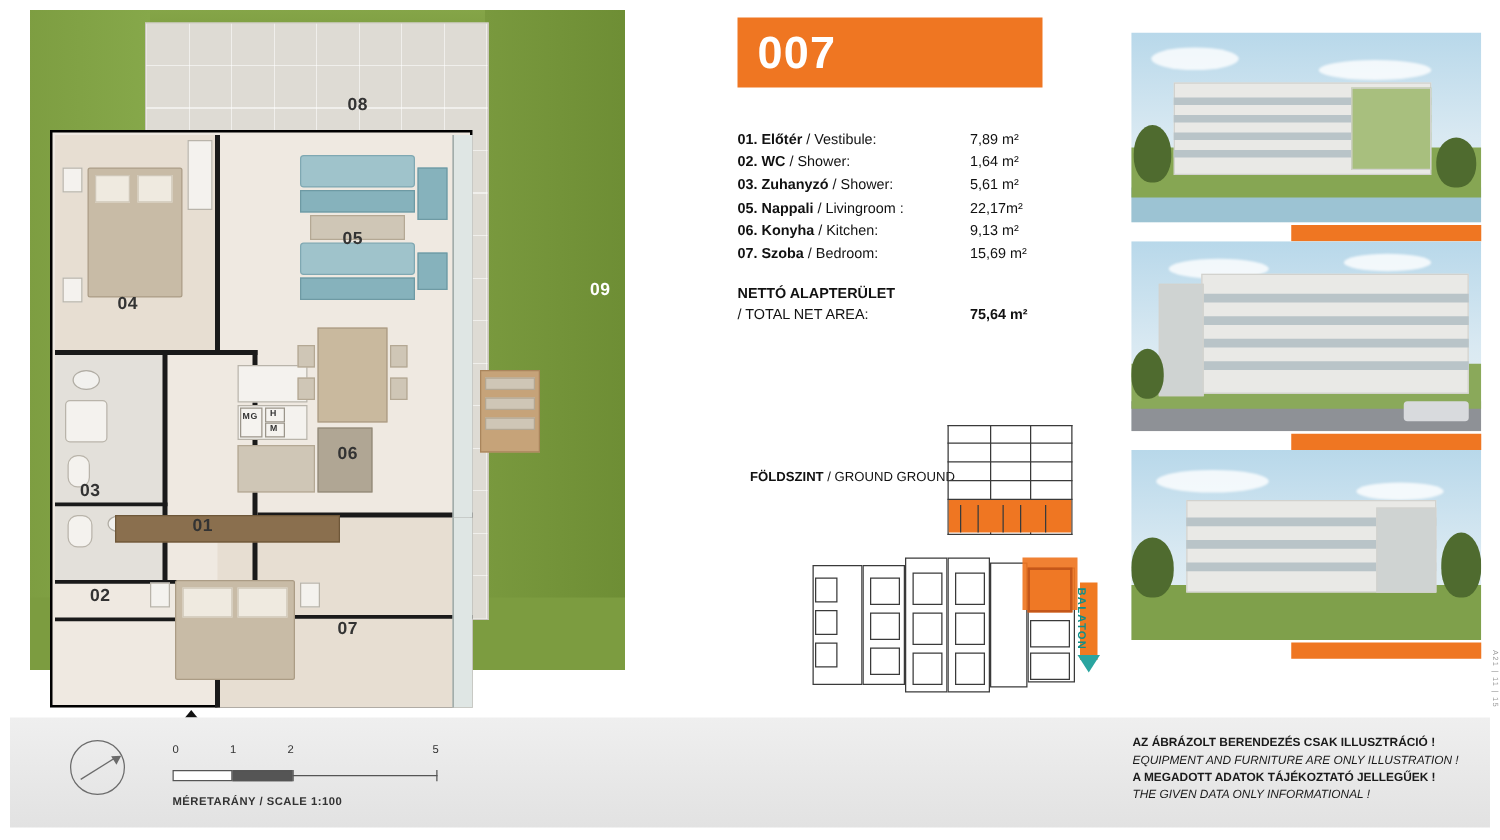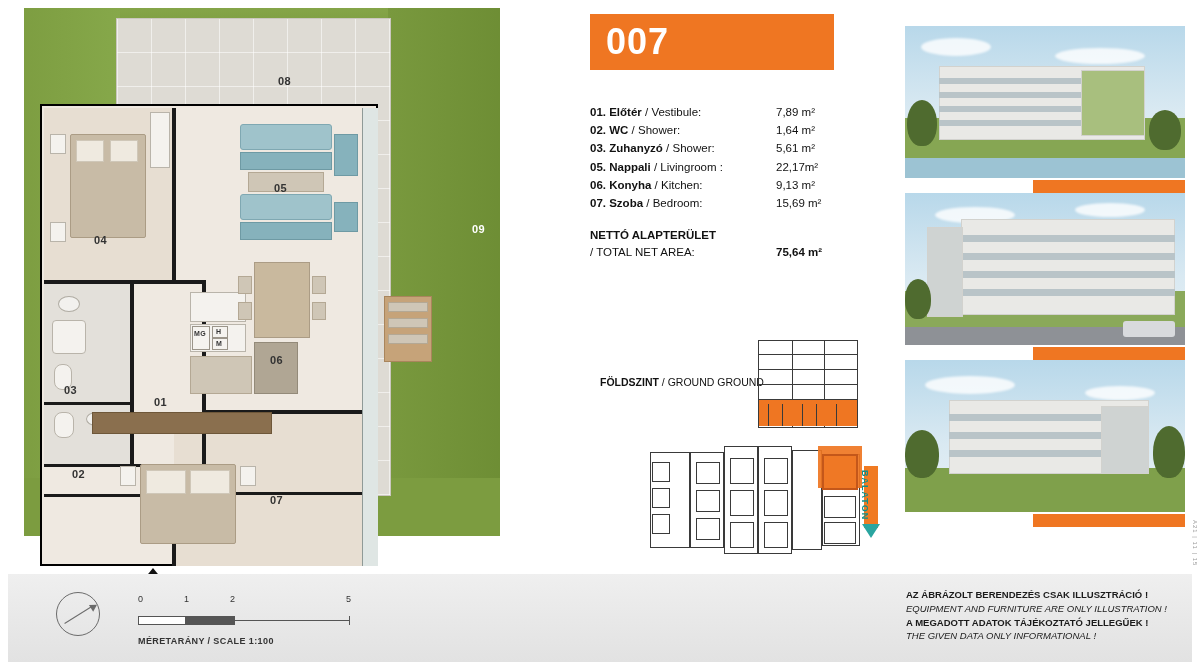--- a/index.html
+++ b/index.html
@@ -37,21 +37,21 @@
 
   
   .apt { position:absolute; left:32px; top:96px; width:338px; height:462px;
      background:#efe9e1; border:2px solid #000; }
   .wall { position:absolute; background:#1a1a1a; }
   .room { position:absolute; }
   .floor-wood { background:#e7ded2; }
   .floor-tile { background:#e3e0da; }
   .floor-beige { background:#efe9e1; }
 
-  .lbl { position:absolute; font-size:11px; font-weight:700; color:#333; letter-spacing:.5px; }
+  .lbl { position:absolute; font-size:14px; font-weight:700; color:#333; letter-spacing:.5px; }
   .lbl-white { color:#ffffff;margin-top:42px; }
 
   
   .f { position:absolute; }
   .bed { background:#c8bba6; border:1px solid #ab9c85; border-radius:2px; }
   .pillow { background:#efeae0; border:1px solid #cfc7b8; }
   .sofa { background:#9fc3cb; border:1px solid #7fa8b2; border-radius:3px; }
   .sofa-dark { background:#86b2bc; border:1px solid #6e9aa4; }
   .tbl { background:#c9b99e; border:1px solid #ab9c85; }
   .ctr { background:#cfc6b6; border:1px solid #b4a894; }
@@ -234,21 +234,21 @@
       <div class="f pillow" style="left:104px;top:364px;width:40px;height:24px;"></div>
       <div class="f pillow" style="left:148px;top:364px;width:40px;height:24px;"></div>
       <div class="f white-box" style="left:78px;top:360px;width:16px;height:20px;"></div>
       <div class="f white-box" style="left:198px;top:360px;width:16px;height:20px;"></div>
 
       <div class="f" style="left:102px;top:462px;width:0;height:0;border-left:9px solid transparent;border-right:9px solid transparent;border-bottom:11px solid #111;"></div>
 
       <span class="lbl" style="left:52px;top:128px;">04</span>
       <span class="lbl" style="left:22px;top:278px;">03</span>
       <span class="lbl" style="left:30px;top:362px;">02</span>
-      <span class="lbl" style="left:112px;top:290px;">01</span>
+      <span class="lbl" style="left:112px;top:306px;">01</span>
       <span class="lbl" style="left:232px;top:76px;">05</span>
       <span class="lbl" style="left:228px;top:248px;">06</span>
       <span class="lbl" style="left:228px;top:388px;">07</span>
 
       <span class="lbl" style="left:152px;top:224px;font-size:7px;">MG</span>
       <span class="lbl" style="left:174px;top:222px;font-size:7px;">H</span>
       <span class="lbl" style="left:174px;top:234px;font-size:7px;">M</span>
     </div>
 
     <div class="f deck" style="left:376px;top:288px;width:48px;height:66px;"></div>

